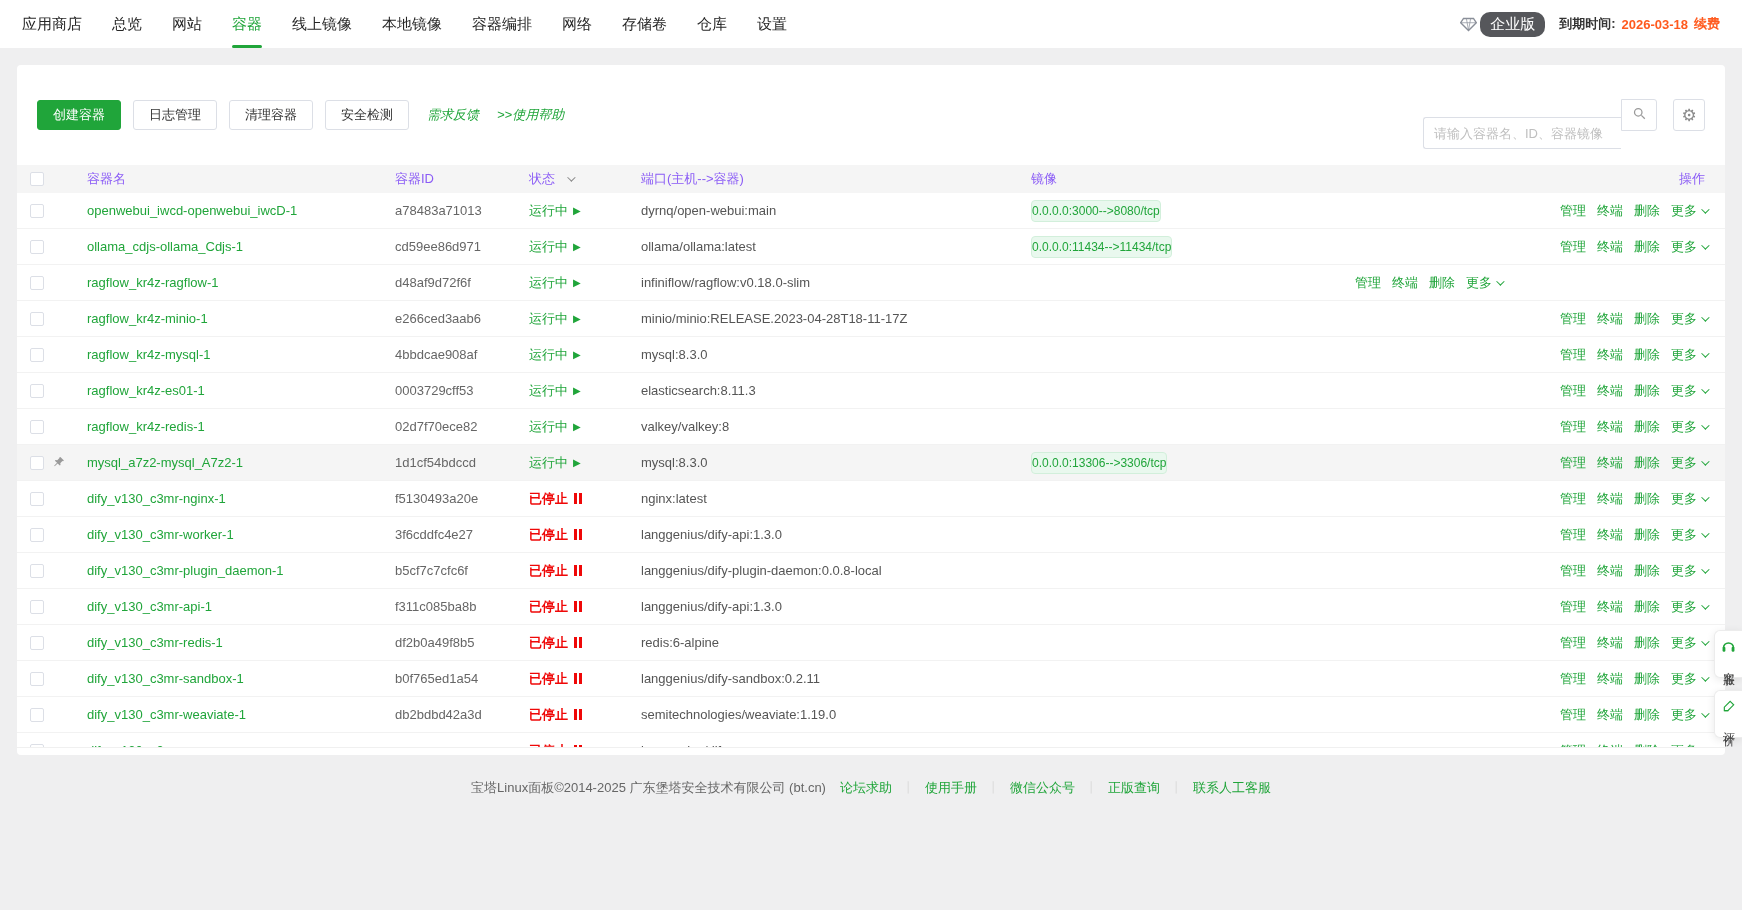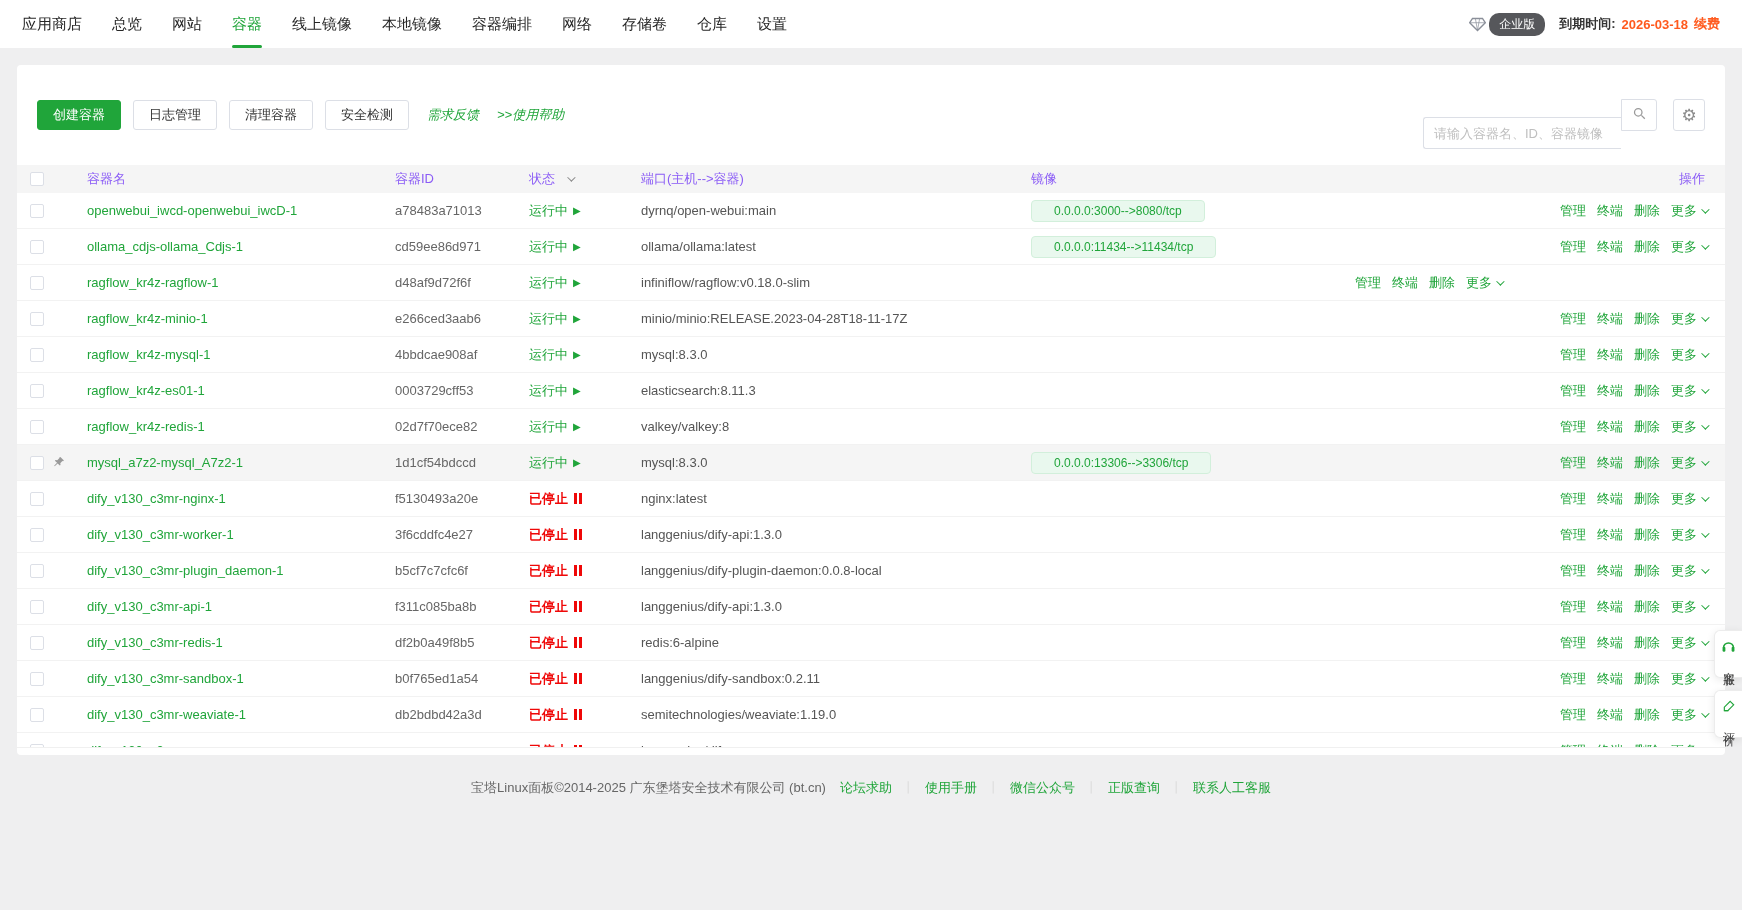--- a/index.html
+++ b/index.html
@@ -8,21 +8,21 @@
   a { text-decoration:none; cursor:pointer; }
 
   
   .topnav { height:48px; background:#fff; display:flex; align-items:center; justify-content:space-between; padding:0 22px; }
   .tabs { display:flex; gap:30px; height:100%; align-items:center; }
   .tab { font-size:15px; color:#262626; cursor:pointer; position:relative; height:100%; display:flex; align-items:center; white-space:nowrap; }
   .tab.active { color:#20a53a; }
   .tab.active::after { content:""; position:absolute; bottom:0; left:50%; transform:translateX(-50%); width:30px; height:3px; background:#20a53a; border-radius:2px; }
   .nav-right { display:flex; align-items:center; font-size:13px; gap:6px; }
   .gem { display:flex; align-items:center; margin-right:-3px; }
-  .badge { background:#56575b; color:#fff; border-radius:10px; padding:3px 10px; font-size:12px; }
+  .badge { background:#56575b; color:#fff; border-radius:10px; padding:3px 10px; font-size:15px; }
   .expire-label { font-weight:bold; color:#333; margin-left:8px; }
   .expire-date { color:#ff5a1e; font-weight:bold; }
   .renew { color:#ff5a1e; font-weight:bold; }
 
   
   .card { margin:17px 17px 0 17px; background:#fff; border-radius:4px; height:690px; overflow:hidden; display:flex; flex-direction:column; }
 
   
   .toolbar { display:flex; align-items:center; padding:16px 20px; gap:12px; flex:0 0 auto; }
   .btn { height:30px; padding:0 15px; border-radius:3px; font-size:13px; cursor:pointer; font-family:inherit; }
@@ -47,21 +47,21 @@
   .c-name { padding-left:10px; }
   .cb { width:14px; height:14px; border:1px solid #dcdfe6; border-radius:2px; background:#fff; display:inline-block; cursor:pointer; flex:0 0 auto; }
   .name { color:#20a53a; }
   .c-id { color:#666; }
   .c-image { color:#555; }
   .st { display:inline-flex; align-items:center; }
   .st.run { color:#20a53a; }
   .st.stop { color:#ef0808; font-weight:bold; }
   .play { font-size:10px; margin-left:5px; }
   .pause { width:3px; height:11px; background:#ef0808; box-shadow:5px 0 0 #ef0808; display:inline-block; margin-left:6px; margin-right:6px; }
-  .port { background:#e9f8ee; color:#20a53a; border:1px solid #d2efdb; border-radius:4px; padding:3px 22px; font-size:12px; }
+  .port { background:#e9f8ee; color:#20a53a; border:1px solid #d2efdb; border-radius:4px; padding:3px 0; font-size:12px; }
   .c-acts { justify-content:flex-end; padding-right:18px; gap:11px; }
   .act { color:#20a53a; font-size:13px; display:inline-flex; align-items:center; }
   .chev { width:6px; height:6px; border-right:1px solid #888; border-bottom:1px solid #888; transform:rotate(45deg) translateY(-2px); display:inline-block; margin-left:4px; }
   .chev.g { border-color:#20a53a; }
   .th-status, .th-more { display:flex; align-items:center; }
   .th-acts { justify-content:flex-end; padding-right:20px; }
 
   
   .bottombar { border-top:1px solid #f0f0f0; height:46px; display:flex; align-items:center; padding:0 20px; gap:12px; flex:0 0 auto; }
   .bselect { height:30px; border:1px solid #dcdfe6; border-radius:3px; display:flex; align-items:center; padding:0 8px; gap:8px; font-size:12.5px; color:#bfbfbf; cursor:pointer; min-width:118px; justify-content:space-between; }

